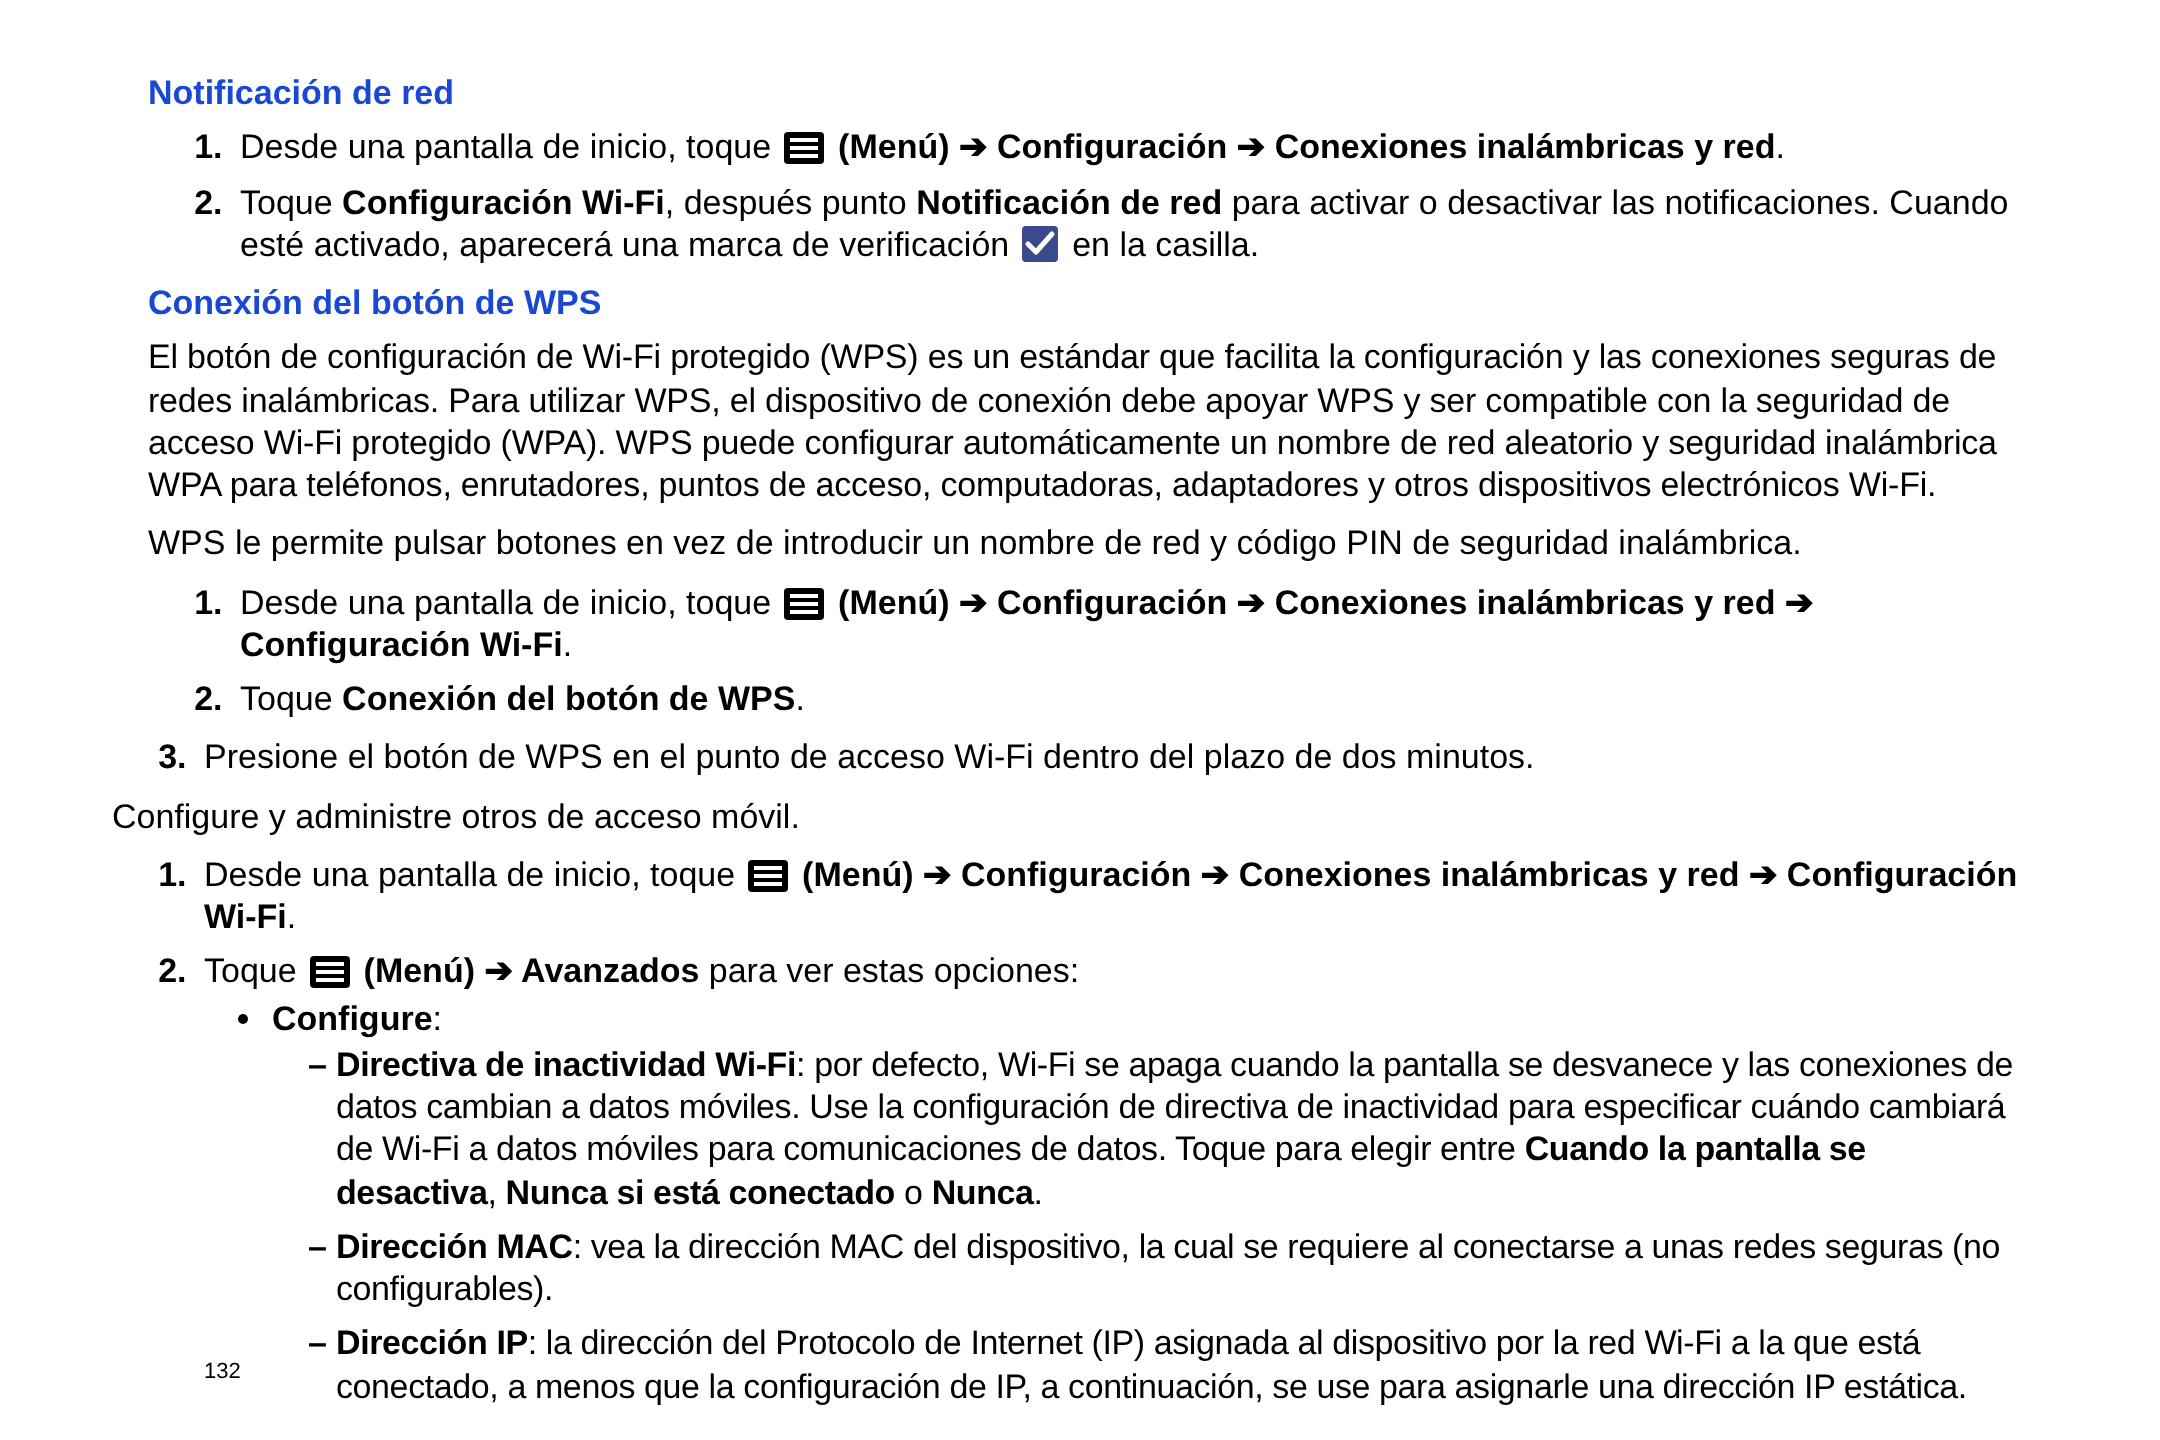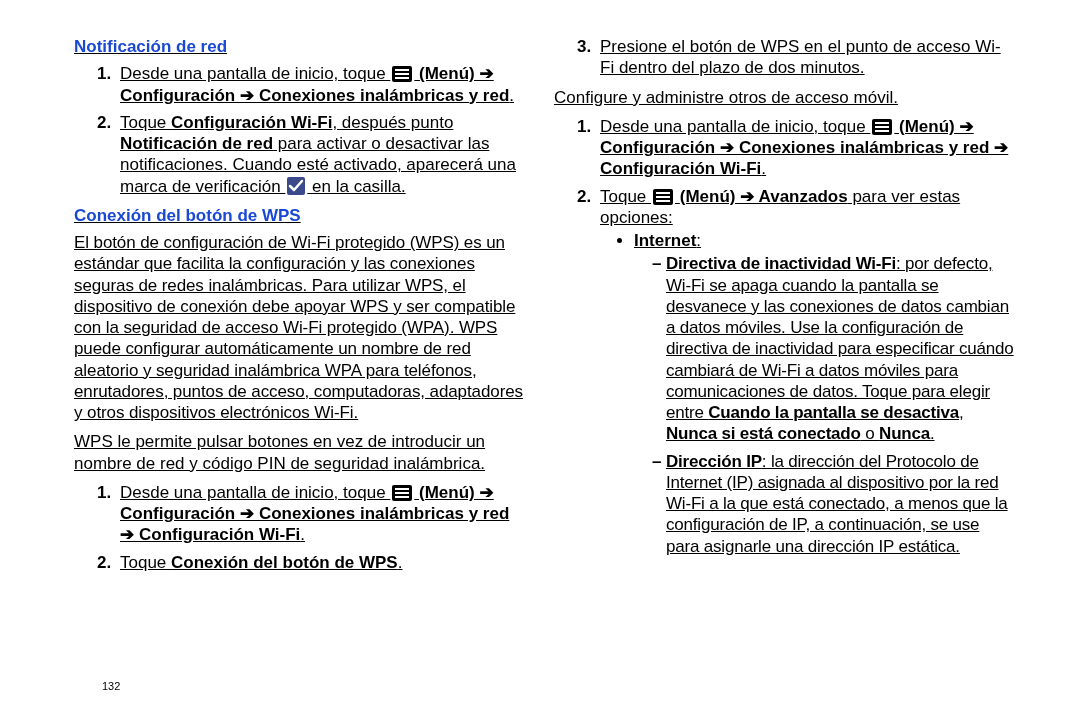--- a/index.html
+++ b/index.html
@@ -8,26 +8,25 @@
     width: 1080px;
     height: 720px;
     background: #ffffff;
     font-family: Arial, Helvetica, sans-serif;
     font-size: 17px;
     line-height: 1.25;
     color: #000;
   }
   .page {
     display: flex;
-    flex-direction: row;
+    flex-direction: column;
     padding: 36px 42px 10px 42px;
     box-sizing: border-box;
     width: 1080px;
     height: 720px;
-    text-decoration: underline;
   }
   .col {
     flex: 1 1 50%;
     padding: 0 20px;
     box-sizing: border-box;
   }
   .col-left { padding-left: 32px; padding-right: 14px; }
   .col-right{ padding-left: 14px; padding-right: 24px; }
 
   .h-blue {
@@ -146,24 +145,27 @@
               <rect x="0" y="0" width="20" height="16" rx="2" fill="#000"></rect>
               <rect x="3" y="3" width="14" height="2" fill="#fff"></rect>
               <rect x="3" y="7" width="14" height="2" fill="#fff"></rect>
               <rect x="3" y="11" width="14" height="2" fill="#fff"></rect>
             </svg>
         </span>
         <span class="b"> (Menú) ➔ Avanzados</span><span> para ver estas opciones:</span>
 
         <ul class="bullet">
           <li>
-            <span class="b">Internet</span><span>:</span>
+            <span class="b">Configure</span><span>:</span>
             <ul class="dash small-narrow">
               <li>
                 <span class="b">Directiva de inactividad Wi-Fi</span><span>: por defecto, Wi-Fi se apaga cuando la pantalla se desvanece y las conexiones de datos cambian a datos móviles. Use la configuración de directiva de inactividad para especificar cuándo cambiará de Wi-Fi a datos móviles para comunicaciones de datos. Toque para elegir entre </span><span class="b">Cuando la pantalla se desactiva</span><span>, </span><span class="b">Nunca si está conectado</span><span> o </span><span class="b">Nunca</span><span>.</span>
+              </li>
+              <li>
+                <span class="b">Dirección MAC</span><span>: vea la dirección MAC del dispositivo, la cual se requiere al conectarse a unas redes seguras (no configurables).</span>
               </li>
               <li>
                 <span class="b">Dirección IP</span><span>: la dirección del Protocolo de Internet (IP) asignada al dispositivo por la red Wi-Fi a la que está conectado, a menos que la configuración de IP, a continuación, se use para asignarle una dirección IP estática.</span>
               </li>
             </ul>
           </li>
         </ul>
       </li>
     </ol>
 

